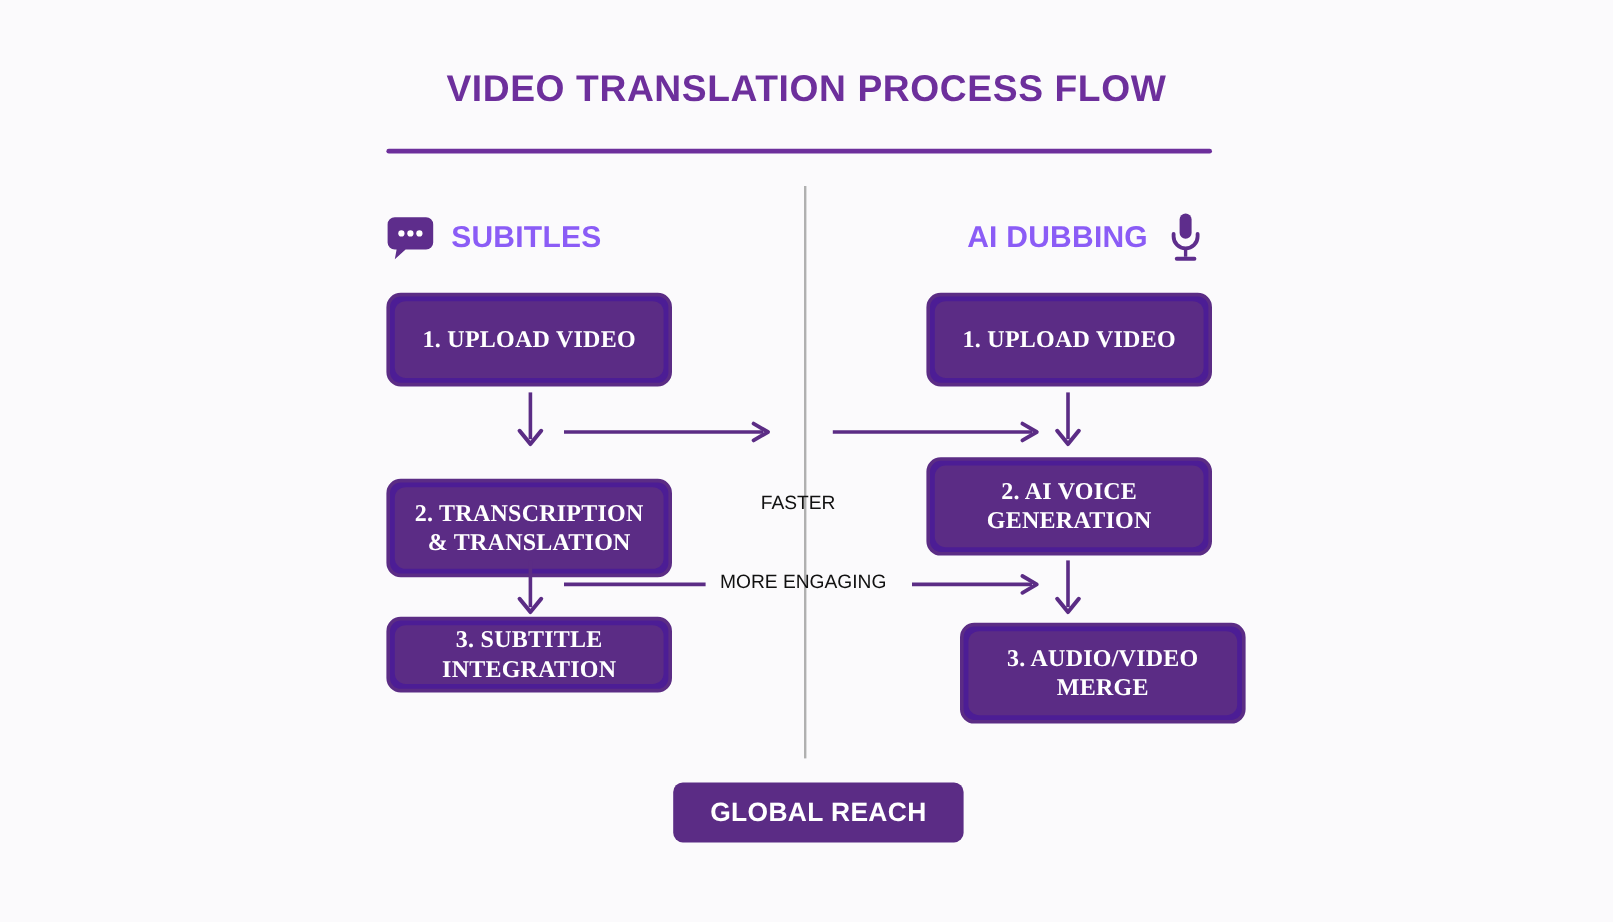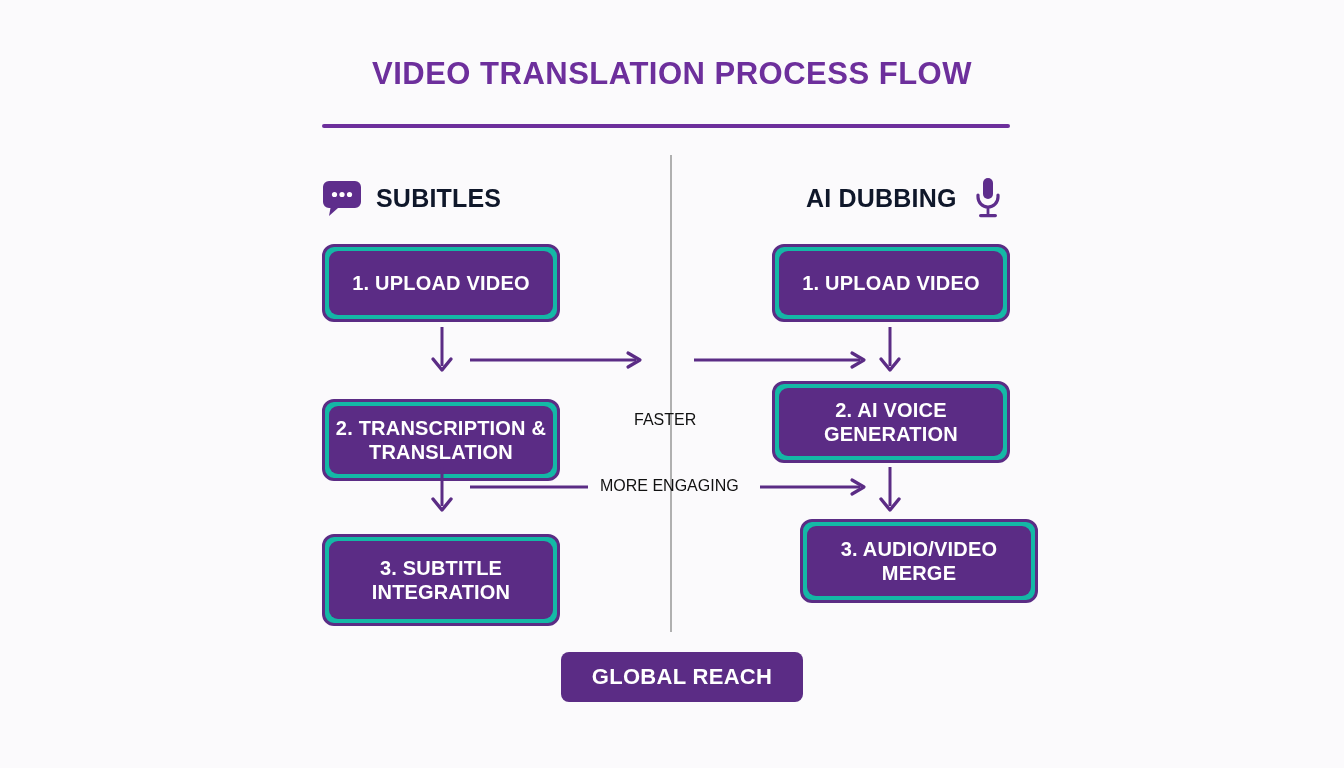--- a/index.html
+++ b/index.html
@@ -60,36 +60,37 @@
     display: flex;
     align-items: center;
     gap: 14px;
     height: 44px;
   }
   .col-head.left  { left: 322px; top: 176px; }
   .col-head.right { left: 806px; top: 176px; }
   .col-head-text {
     font-size: 25px;
     font-weight: bold;
-    color: #0f172a;
+    color: #8b5cf6;
     letter-spacing: 0.2px;
     white-space: nowrap;
   }
 
   .icon-bubble { width: 40px; height: 38px; display:block; }
   .icon-mic    { width: 34px; height: 44px; display:block; }
 
   
   .pbox {
     position: absolute;
     box-sizing: border-box;
     border: 3px solid #5b2c85;
     border-radius: 12px;
-    background: #14b8a6;
+    background: #4c1d95;
     padding: 4px;
+    font-family: Liberation Serif, serif;
   }
   .pbox-inner {
     width: 100%;
     height: 100%;
     box-sizing: border-box;
     background: #5b2c85;
     border-radius: 9px;
     display: flex;
     align-items: center;
     justify-content: center;
@@ -98,21 +99,21 @@
     font-size: 20px;
     font-weight: bold;
     line-height: 1.22;
     letter-spacing: 0.2px;
     padding: 0 6px;
   }
 
   
   .box-l1 { left: 322px; top: 244px;  width: 238px; height: 78px; }
   .box-l2 { left: 322px; top: 381px;  width: 238px; height: 82px; margin-top: 18px; }
-  .box-l3 { left: 322px; top: 534px;  width: 238px; height: 92px; }
+  .box-l3 { left: 322px; top: 514px;  width: 238px; height: 63px; }
   
   .box-r1 { left: 772px; top: 244px;  width: 238px; height: 78px; }
   .box-r2 { left: 772px; top: 381px;  width: 238px; height: 82px; }
   .box-r3 { left: 772px; top: 519px;  width: 238px; height: 84px; margin-left: 28px; }
 
   
   .global-box {
     position: absolute;
     left: 561px;
     top: 652px;

